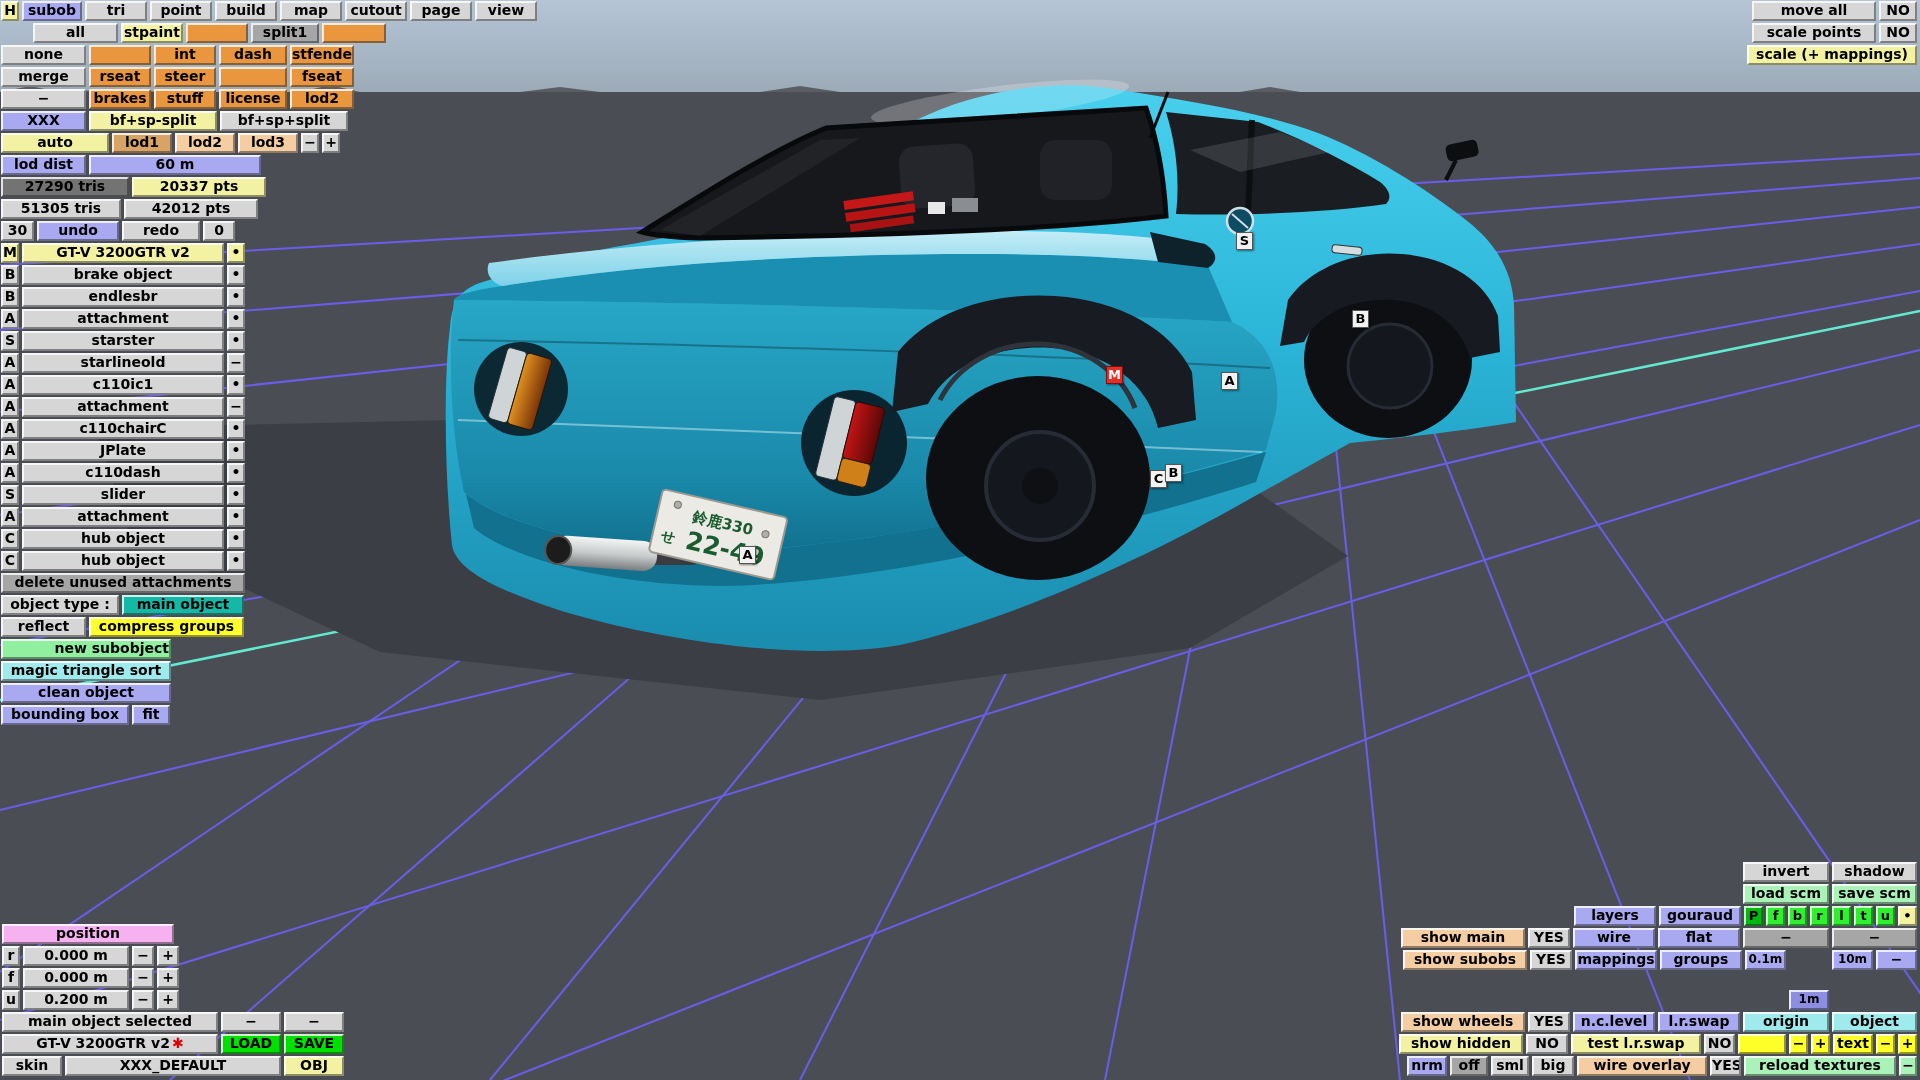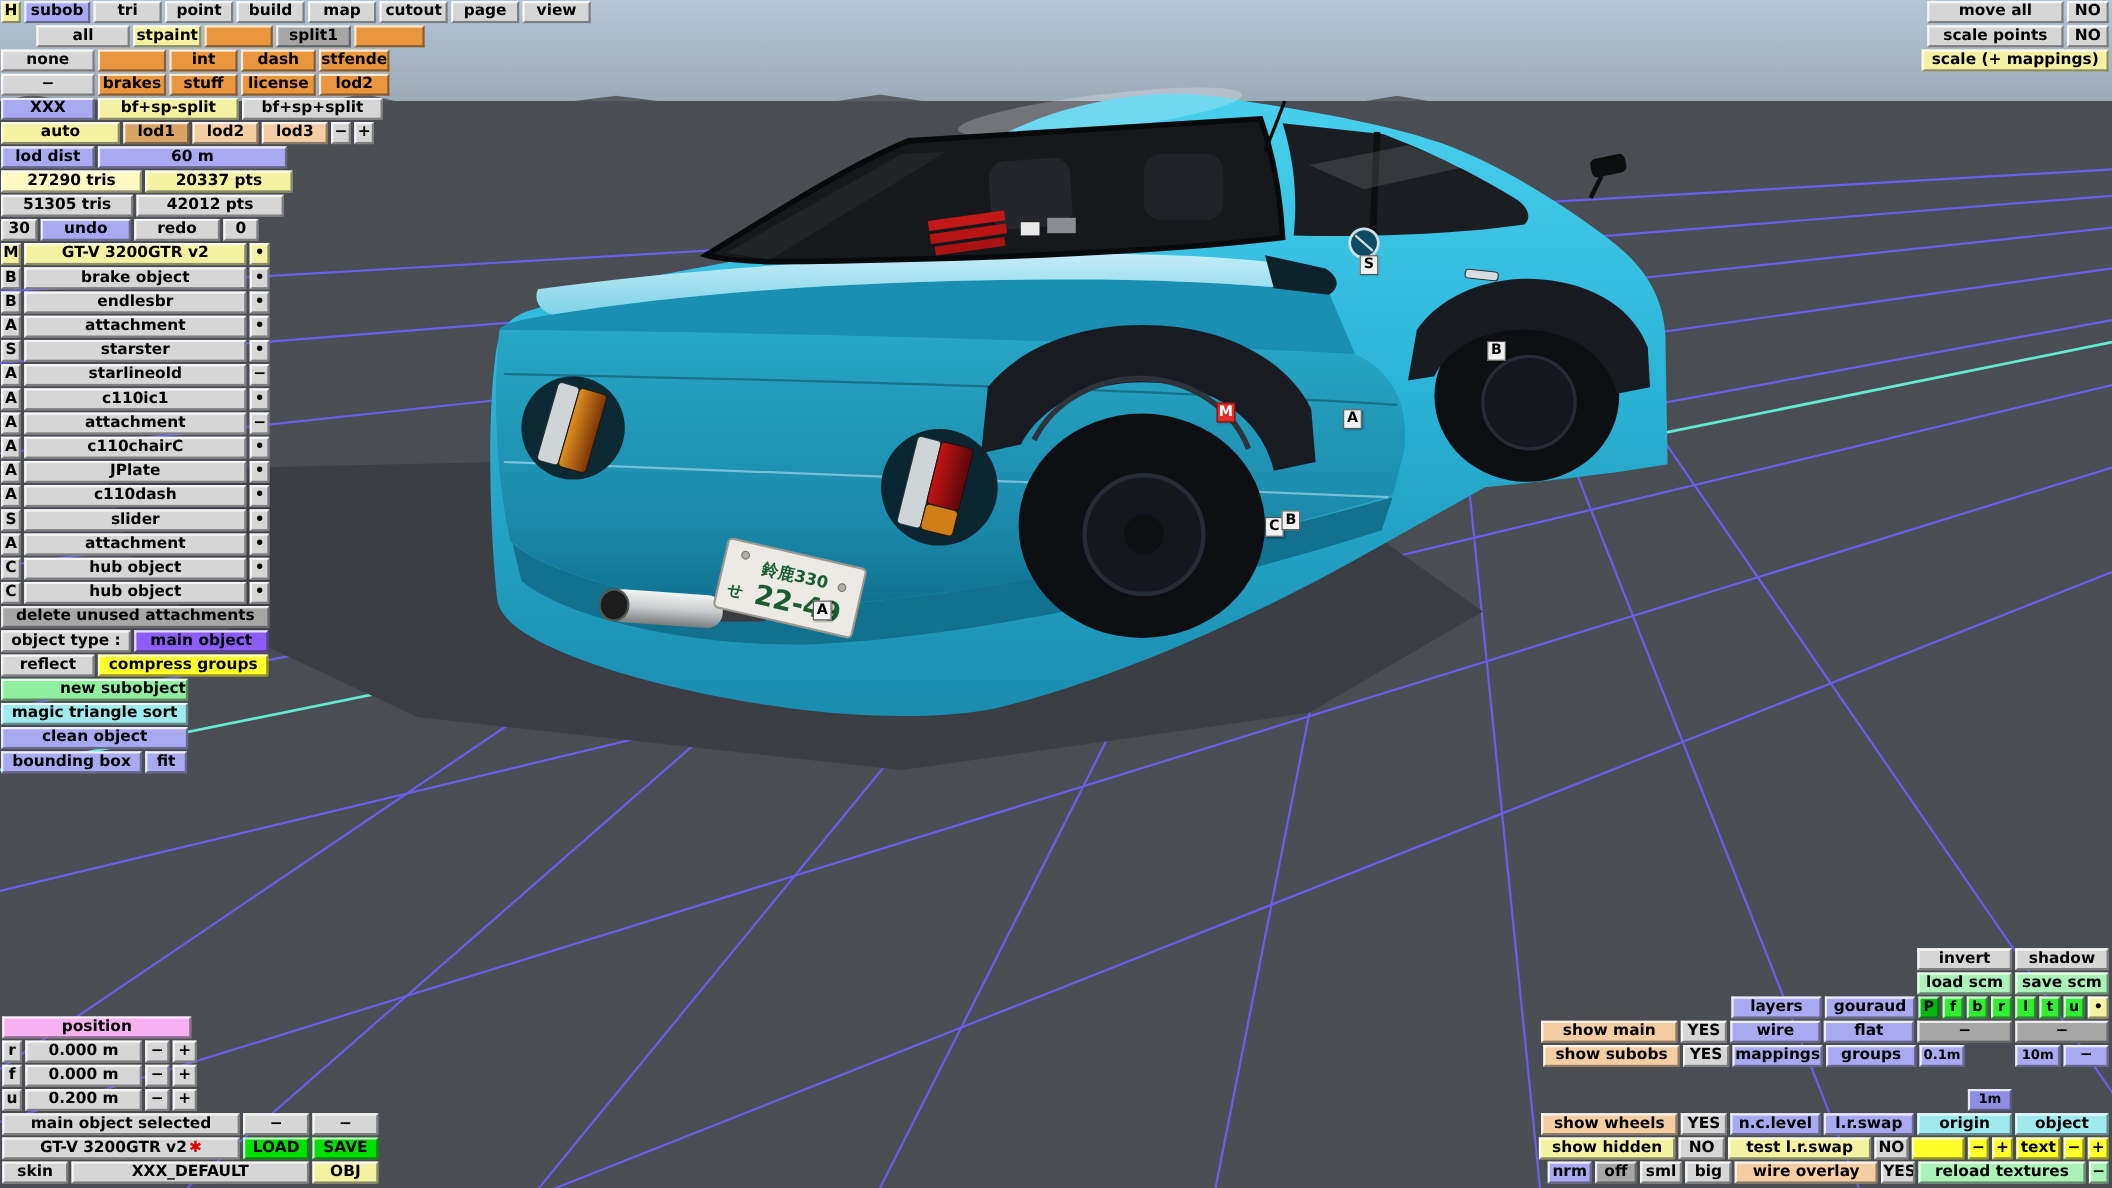--- a/index.html
+++ b/index.html
@@ -212,20 +212,27 @@
         <div class="cell" style="width: 64px; background: rgb(233, 150, 62);"></div>
       </div>
       <div class="prow">
         <div class="cell" style="width: 85px; background: rgb(214, 214, 214);">none</div>
         <div class="cell" style="width: 62px; background: rgb(233, 150, 62);"></div>
         <div class="cell" style="width: 62px; background: rgb(233, 150, 62);">int</div>
         <div class="cell" style="width: 68px; background: rgb(233, 150, 62);">dash</div>
         <div class="cell" style="width: 64px; background: rgb(233, 150, 62);">stfende</div>
       </div>
       <div class="prow">
+        <div class="cell" style="width: 85px; background: rgb(214, 214, 214);">merge</div>
+        <div class="cell" style="width: 62px; background: rgb(233, 150, 62);">rseat</div>
+        <div class="cell" style="width: 62px; background: rgb(233, 150, 62);">steer</div>
+        <div class="cell" style="width: 68px; background: rgb(233, 150, 62);"></div>
+        <div class="cell" style="width: 64px; background: rgb(233, 150, 62);">fseat</div>
+      </div>
+      <div class="prow">
         <div class="cell" style="width: 85px; background: rgb(214, 214, 214);">−</div>
         <div class="cell" style="width: 62px; background: rgb(233, 150, 62);">brakes</div>
         <div class="cell" style="width: 62px; background: rgb(233, 150, 62);">stuff</div>
         <div class="cell" style="width: 68px; background: rgb(233, 150, 62);">license</div>
         <div class="cell" style="width: 64px; background: rgb(233, 150, 62);">lod2</div>
       </div>
       <div class="prow">
         <div class="cell" style="width: 85px; background: rgb(169, 169, 242);">XXX</div>
         <div class="cell" style="width: 128px; background: rgb(242, 242, 162);">bf+sp-split</div>
         <div class="cell" style="width: 128px; background: rgb(214, 214, 214);">bf+sp+split</div>
@@ -236,21 +243,21 @@
         <div class="cell" style="width: 60px; background: rgb(244, 205, 162);">lod2</div>
         <div class="cell" style="width: 60px; background: rgb(244, 205, 162);">lod3</div>
         <div class="cell" style="width: 18px; background: rgb(214, 214, 214);">−</div>
         <div class="cell" style="width: 18px; background: rgb(214, 214, 214);">+</div>
       </div>
       <div class="prow">
         <div class="cell" style="width: 85px; background: rgb(169, 169, 242);">lod dist</div>
         <div class="cell" style="width: 172px; background: rgb(169, 169, 242);">60 m</div>
       </div>
       <div class="prow">
-        <div class="cell" style="width: 128px; background: #fef9c3;">27290 tris</div>
+        <div class="cell" style="width: 128px; background: #737373;">27290 tris</div>
         <div class="cell" style="width: 134px; background: rgb(242, 242, 162);">20337 pts</div>
       </div>
       <div class="prow">
         <div class="cell" style="width: 120px; background: rgb(214, 214, 214);">51305 tris</div>
         <div class="cell" style="width: 134px; background: rgb(214, 214, 214);">42012 pts</div>
       </div>
       <div class="prow">
         <div class="cell" style="width: 33px; background: rgb(214, 214, 214);">30</div>
         <div class="cell" style="width: 82px; background: rgb(169, 169, 242);">undo</div>
         <div class="cell" style="width: 78px; background: rgb(214, 214, 214);">redo</div>
@@ -329,21 +336,21 @@
       <div class="prow">
         <div class="cell" style="width: 18px; background: rgb(214, 214, 214);">C</div>
         <div class="cell" style="width: 202px; background: rgb(214, 214, 214);">hub object</div>
         <div class="cell" style="width: 18px; background: rgb(214, 214, 214);">•</div>
       </div>
       <div class="prow">
         <div class="cell" style="width: 244px; background: rgb(166, 166, 166);">delete unused attachments</div>
       </div>
       <div class="prow">
         <div class="cell" style="width: 118px; background: rgb(214, 214, 214);">object type :</div>
-        <div class="cell" style="width: 122px; background: #8b5cf6;">main object</div>
+        <div class="cell" style="width: 122px; background: #14b8a6;">main object</div>
       </div>
       <div class="prow">
         <div class="cell" style="width: 85px; background: rgb(214, 214, 214);">reflect</div>
         <div class="cell" style="width: 155px; background: rgb(255, 255, 42);">compress groups</div>
       </div>
       <div class="prow">
         <div class="cell" style="width: 170px; background: rgb(144, 240, 160); text-align: right;">new subobject</div>
       </div>
       <div class="prow">
         <div class="cell" style="width: 170px; background: rgb(159, 234, 236);">magic triangle sort</div>

